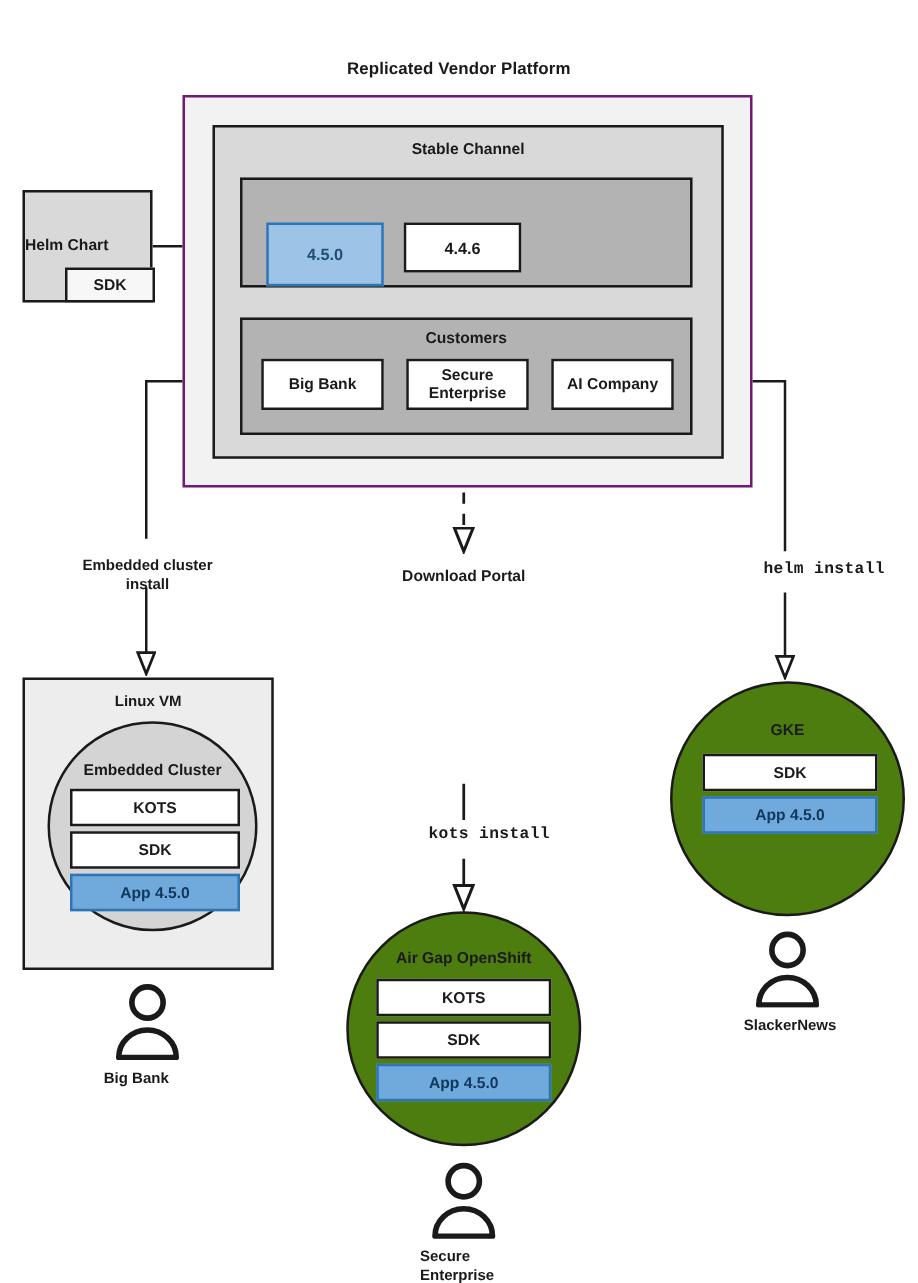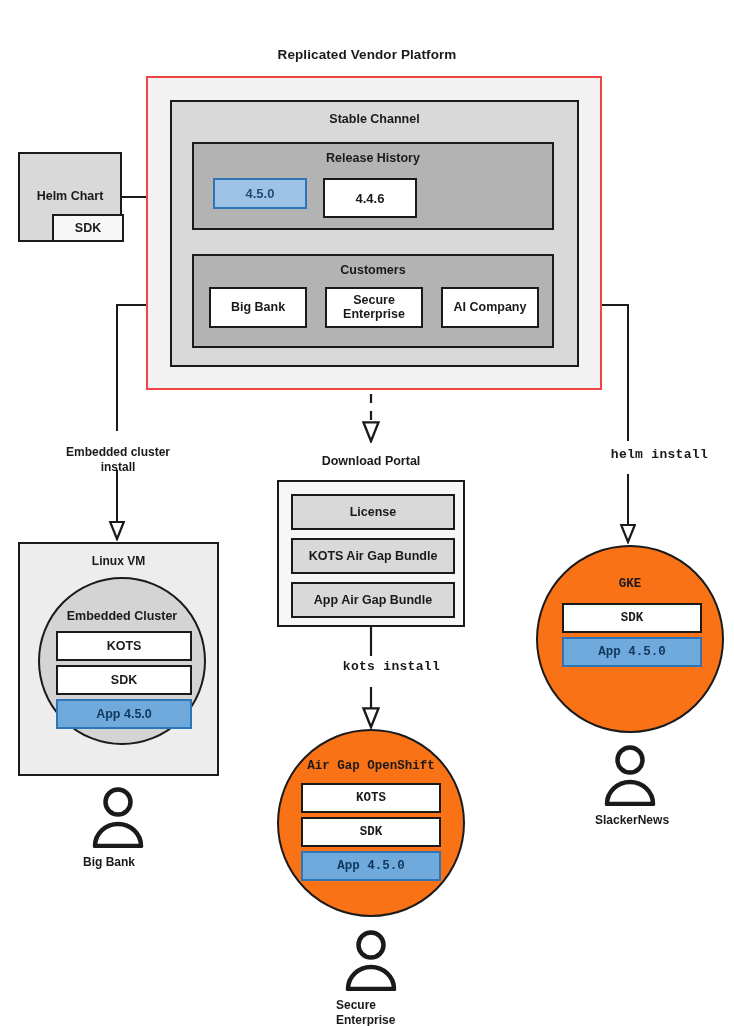--- a/index.html
+++ b/index.html
@@ -48,21 +48,21 @@
     top: 15px;
     text-align: center;
     font-size: 13.5px;
     font-weight: bold;
     letter-spacing: .1px;
   }
   
   .panel-outer {
     left: 146px; top: 44px; width: 456px; height: 314px;
     background: #f2f2f2;
-    border: 2px solid #ef4444;
+    border: 2px solid #701a75;
   }
   .panel-channel {
     left: 170px; top: 68px; width: 409px; height: 267px;
     background: #d9d9d9;
     border: 2px solid #1a1a1a;
   }
   .panel-release {
     left: 192px; top: 110px; width: 362px; height: 88px;
     background: #b3b3b3;
     border: 2px solid #1a1a1a;
@@ -87,21 +87,21 @@
     justify-content: center;
     font-size: 13px;
     font-weight: bold;
     box-sizing: border-box;
   }
   .chip.blue {
     background: #9dc3e6;
     border-color: #2e75b6;
     color: #1f4e79;
   }
-  .chip-450 { left: 19px; top: 34px; width: 94px; height: 31px; }
+  .chip-450 { left: 19px; top: 34px; width: 94px; height: 51px; }
   .chip-446 { left: 129px; top: 34px; width: 94px; height: 40px; }
 
   
   .cust {
     position: absolute;
     border: 2px solid #1a1a1a;
     background: #ffffff;
     display: flex;
     align-items: center;
     justify-content: center;
@@ -117,21 +117,20 @@
 
   
   .helm-chart {
     left: 18px; top: 120px; width: 104px; height: 90px;
     background: #d9d9d9;
     border: 2px solid #1a1a1a;
   }
   .helm-chart .hc-label {
     position: absolute;
     left: 0; right: 0; top: 35px;
-    text-align: center;
     font-size: 12.5px;
     font-weight: bold;
   }
   .helm-sdk {
     position: absolute;
     left: 32px; top: 60px; width: 72px; height: 28px;
     background: #f7f7f7;
     border: 2px solid #1a1a1a;
     display: flex;
     align-items: center;
@@ -183,24 +182,23 @@
     left: 0; right: 0; top: 30px;
     text-align: center;
     font-size: 12.5px;
     font-weight: bold;
   }
 
   
   .cluster-circle {
     position: absolute;
     border-radius: 50%;
-    background: #f97316;
+    background: #4d7c0f;
     border: 2.5px solid #1a1a1a;
     box-sizing: border-box;
-    font-family: Liberation Mono, monospace;
   }
   .cluster-circle .cc-title {
     position: absolute;
     left: 0; right: 0;
     text-align: center;
     font-size: 12.5px;
     font-weight: bold;
   }
   .circle-openshift { left: 277px; top: 697px; width: 188px; height: 188px; }
   .circle-openshift .cc-title { top: 28px; }
@@ -295,21 +293,20 @@
   </svg>
 
   <div class="diagram-title">Replicated Vendor Platform</div>
 
   <div class="node panel-outer">
 
     <div class="node panel-channel" style="left:22px; top:22px;">
       <div class="panel-title">Stable Channel</div>
 
       <div class="node panel-release" style="left:20px; top:40px; width:362px; height:88px;">
-        <div class="panel-title">Release History</div>
         <div class="chip blue chip-450">4.5.0</div>
         <div class="chip chip-446">4.4.6</div>
       </div>
 
       <div class="node panel-customers" style="left:20px; top:152px; width:362px; height:94px;">
         <div class="panel-title">Customers</div>
         <div class="cust cust-a">Big Bank</div>
         <div class="cust cust-b">Secure<br>Enterprise</div>
         <div class="cust cust-c">AI Company</div>
       </div>
@@ -340,25 +337,20 @@
   </div>
 
   <div class="person" style="left:83px; top:754px;">
     <svg width="58" height="62" viewBox="0 0 58 62">
       <circle cx="29" cy="16" r="12.5" fill="none" stroke="#1a1a1a" stroke-width="4.5"></circle>
       <path d="M6,60 a23,22 0 0 1 46,0 Z" fill="none" stroke="#1a1a1a" stroke-width="4.5" stroke-linejoin="round"></path>
     </svg>
     <div class="person-label">Big Bank</div>
   </div>
 
-  <div class="node download-portal">
-    <div class="dp-row" style="top:12px;">License</div>
-    <div class="dp-row" style="top:56px;">KOTS Air Gap Bundle</div>
-    <div class="dp-row" style="top:100px;">App Air Gap Bundle</div>
-  </div>
 
   <div class="cluster-circle circle-openshift">
     <div class="cc-title">Air Gap OpenShift</div>
     <div class="stack-row" style="left:22px; top:52px; width:140px; height:30px;">KOTS</div>
     <div class="stack-row" style="left:22px; top:86px; width:140px; height:30px;">SDK</div>
     <div class="stack-row blue" style="left:22px; top:120px; width:140px; height:30px;">App 4.5.0</div>
   </div>
 
   <div class="person" style="left:336px; top:897px;">
     <svg width="58" height="62" viewBox="0 0 58 62">

